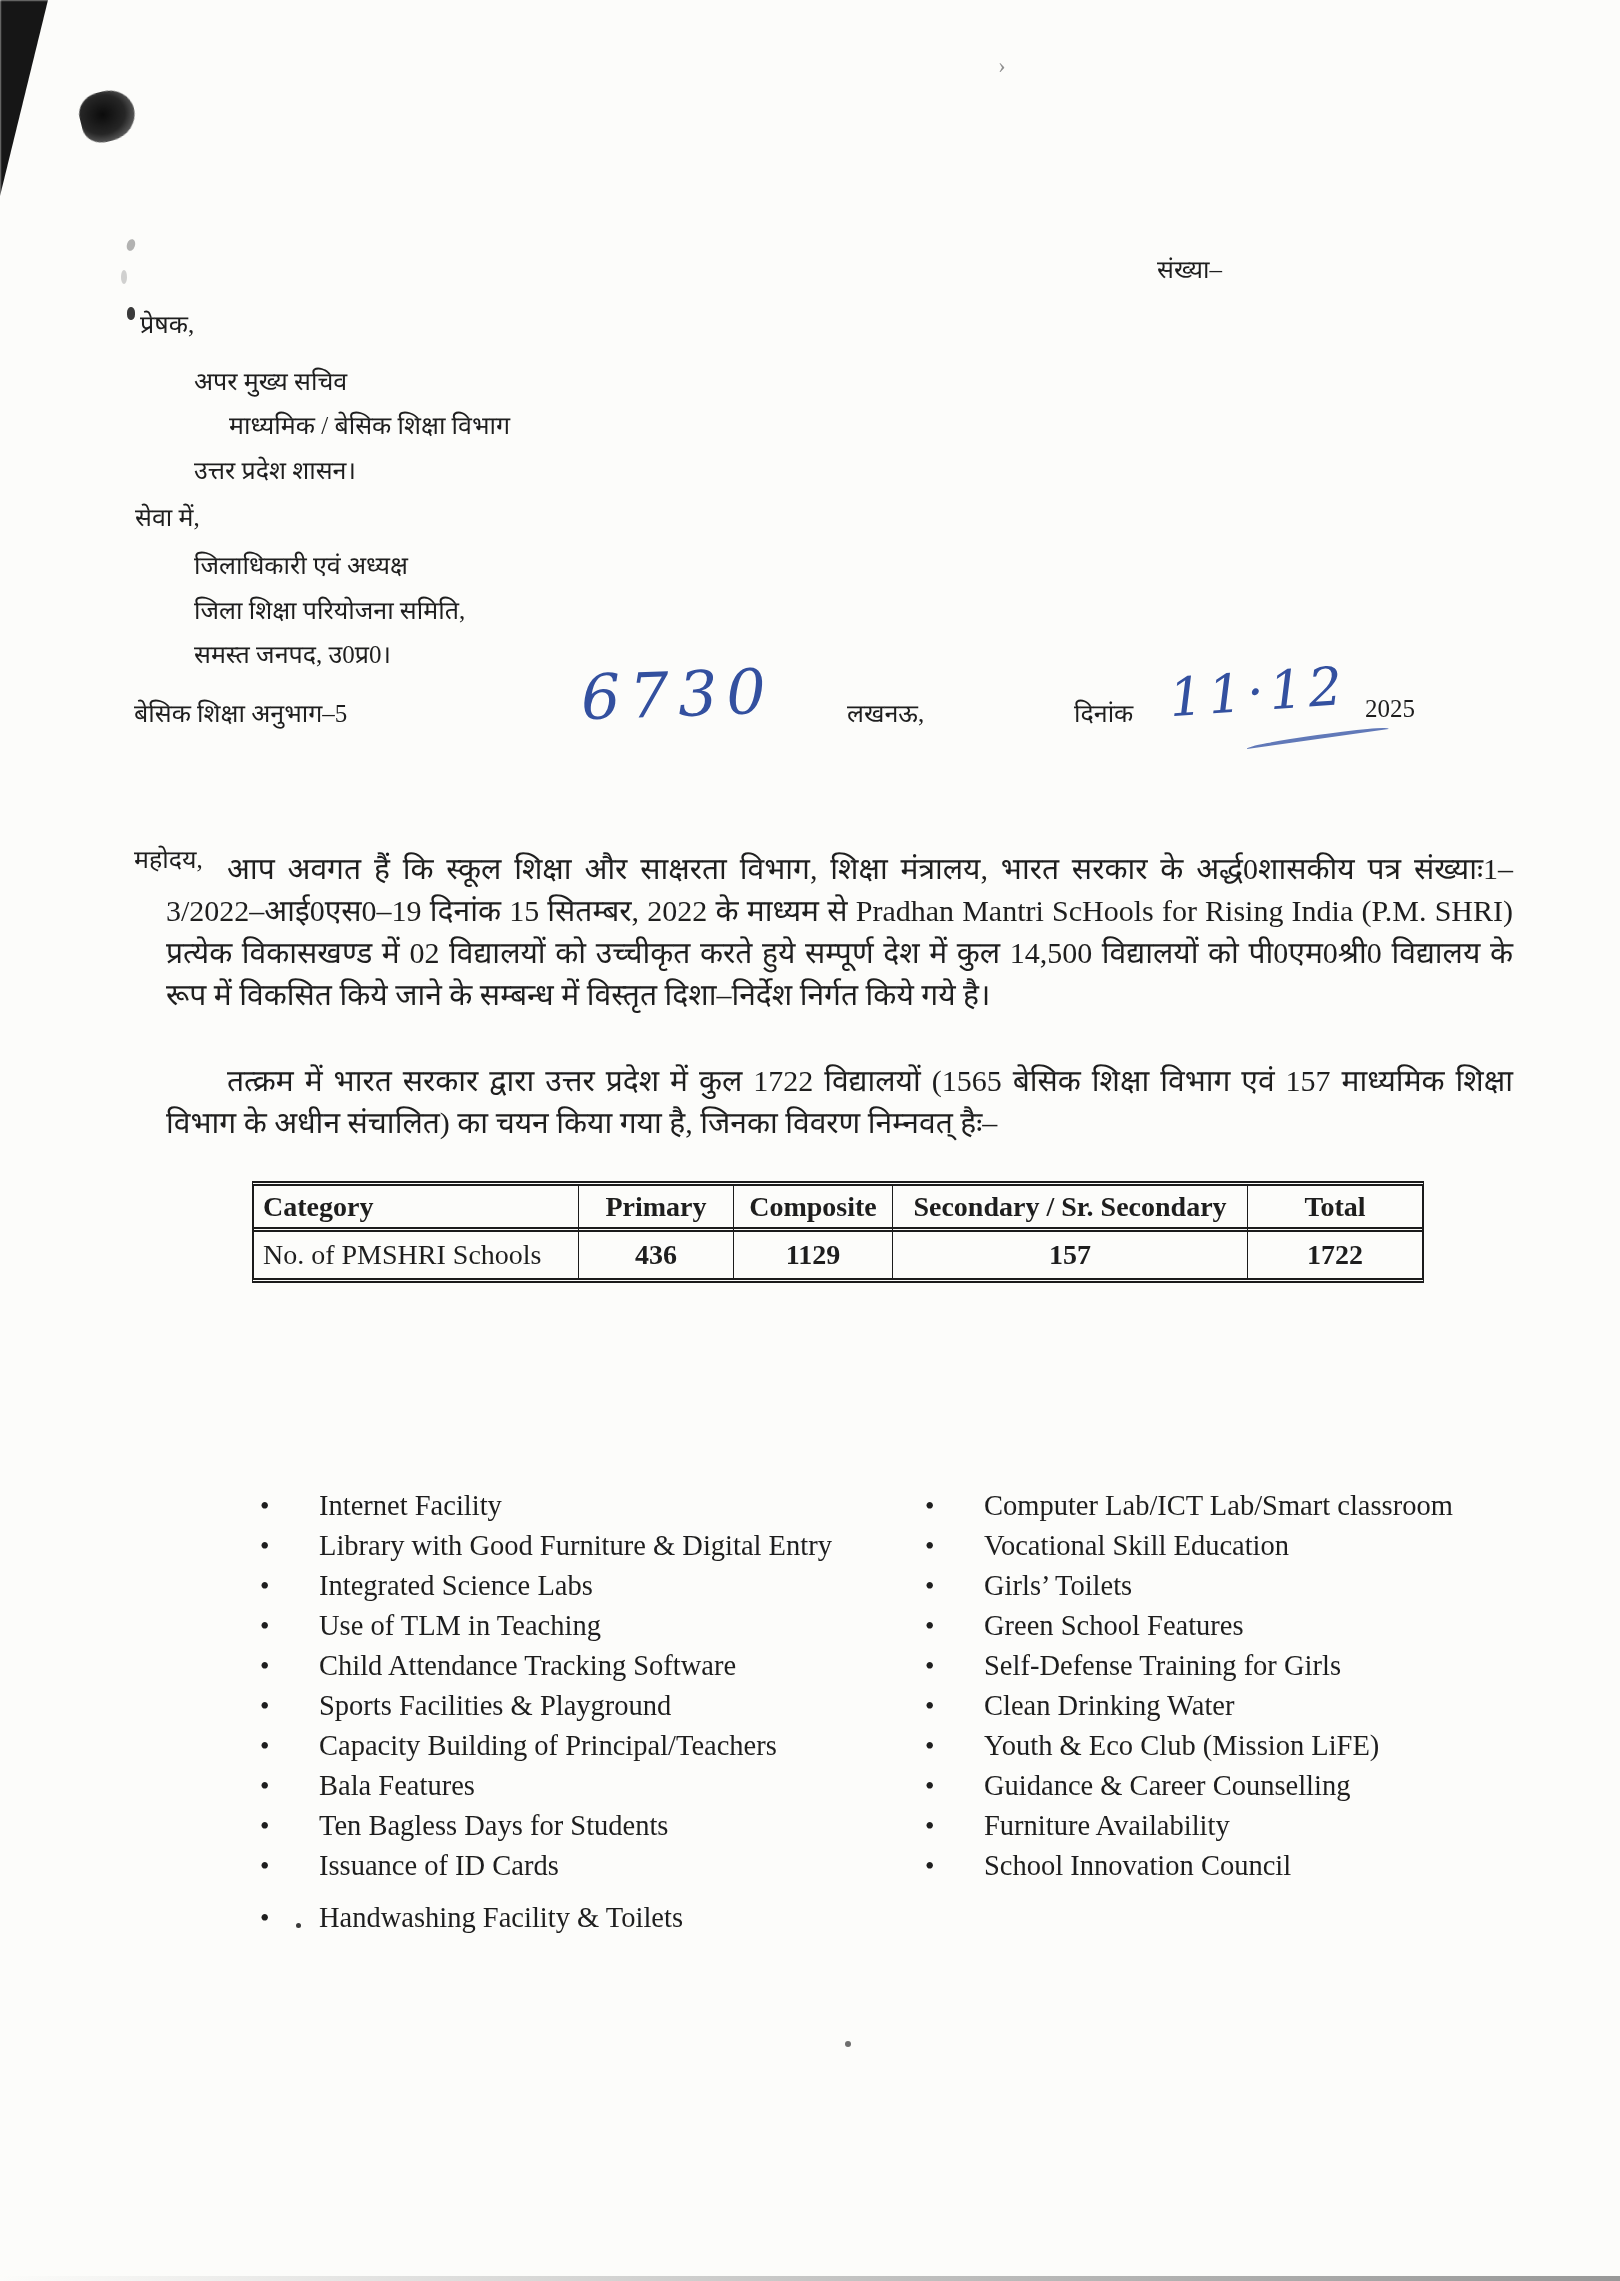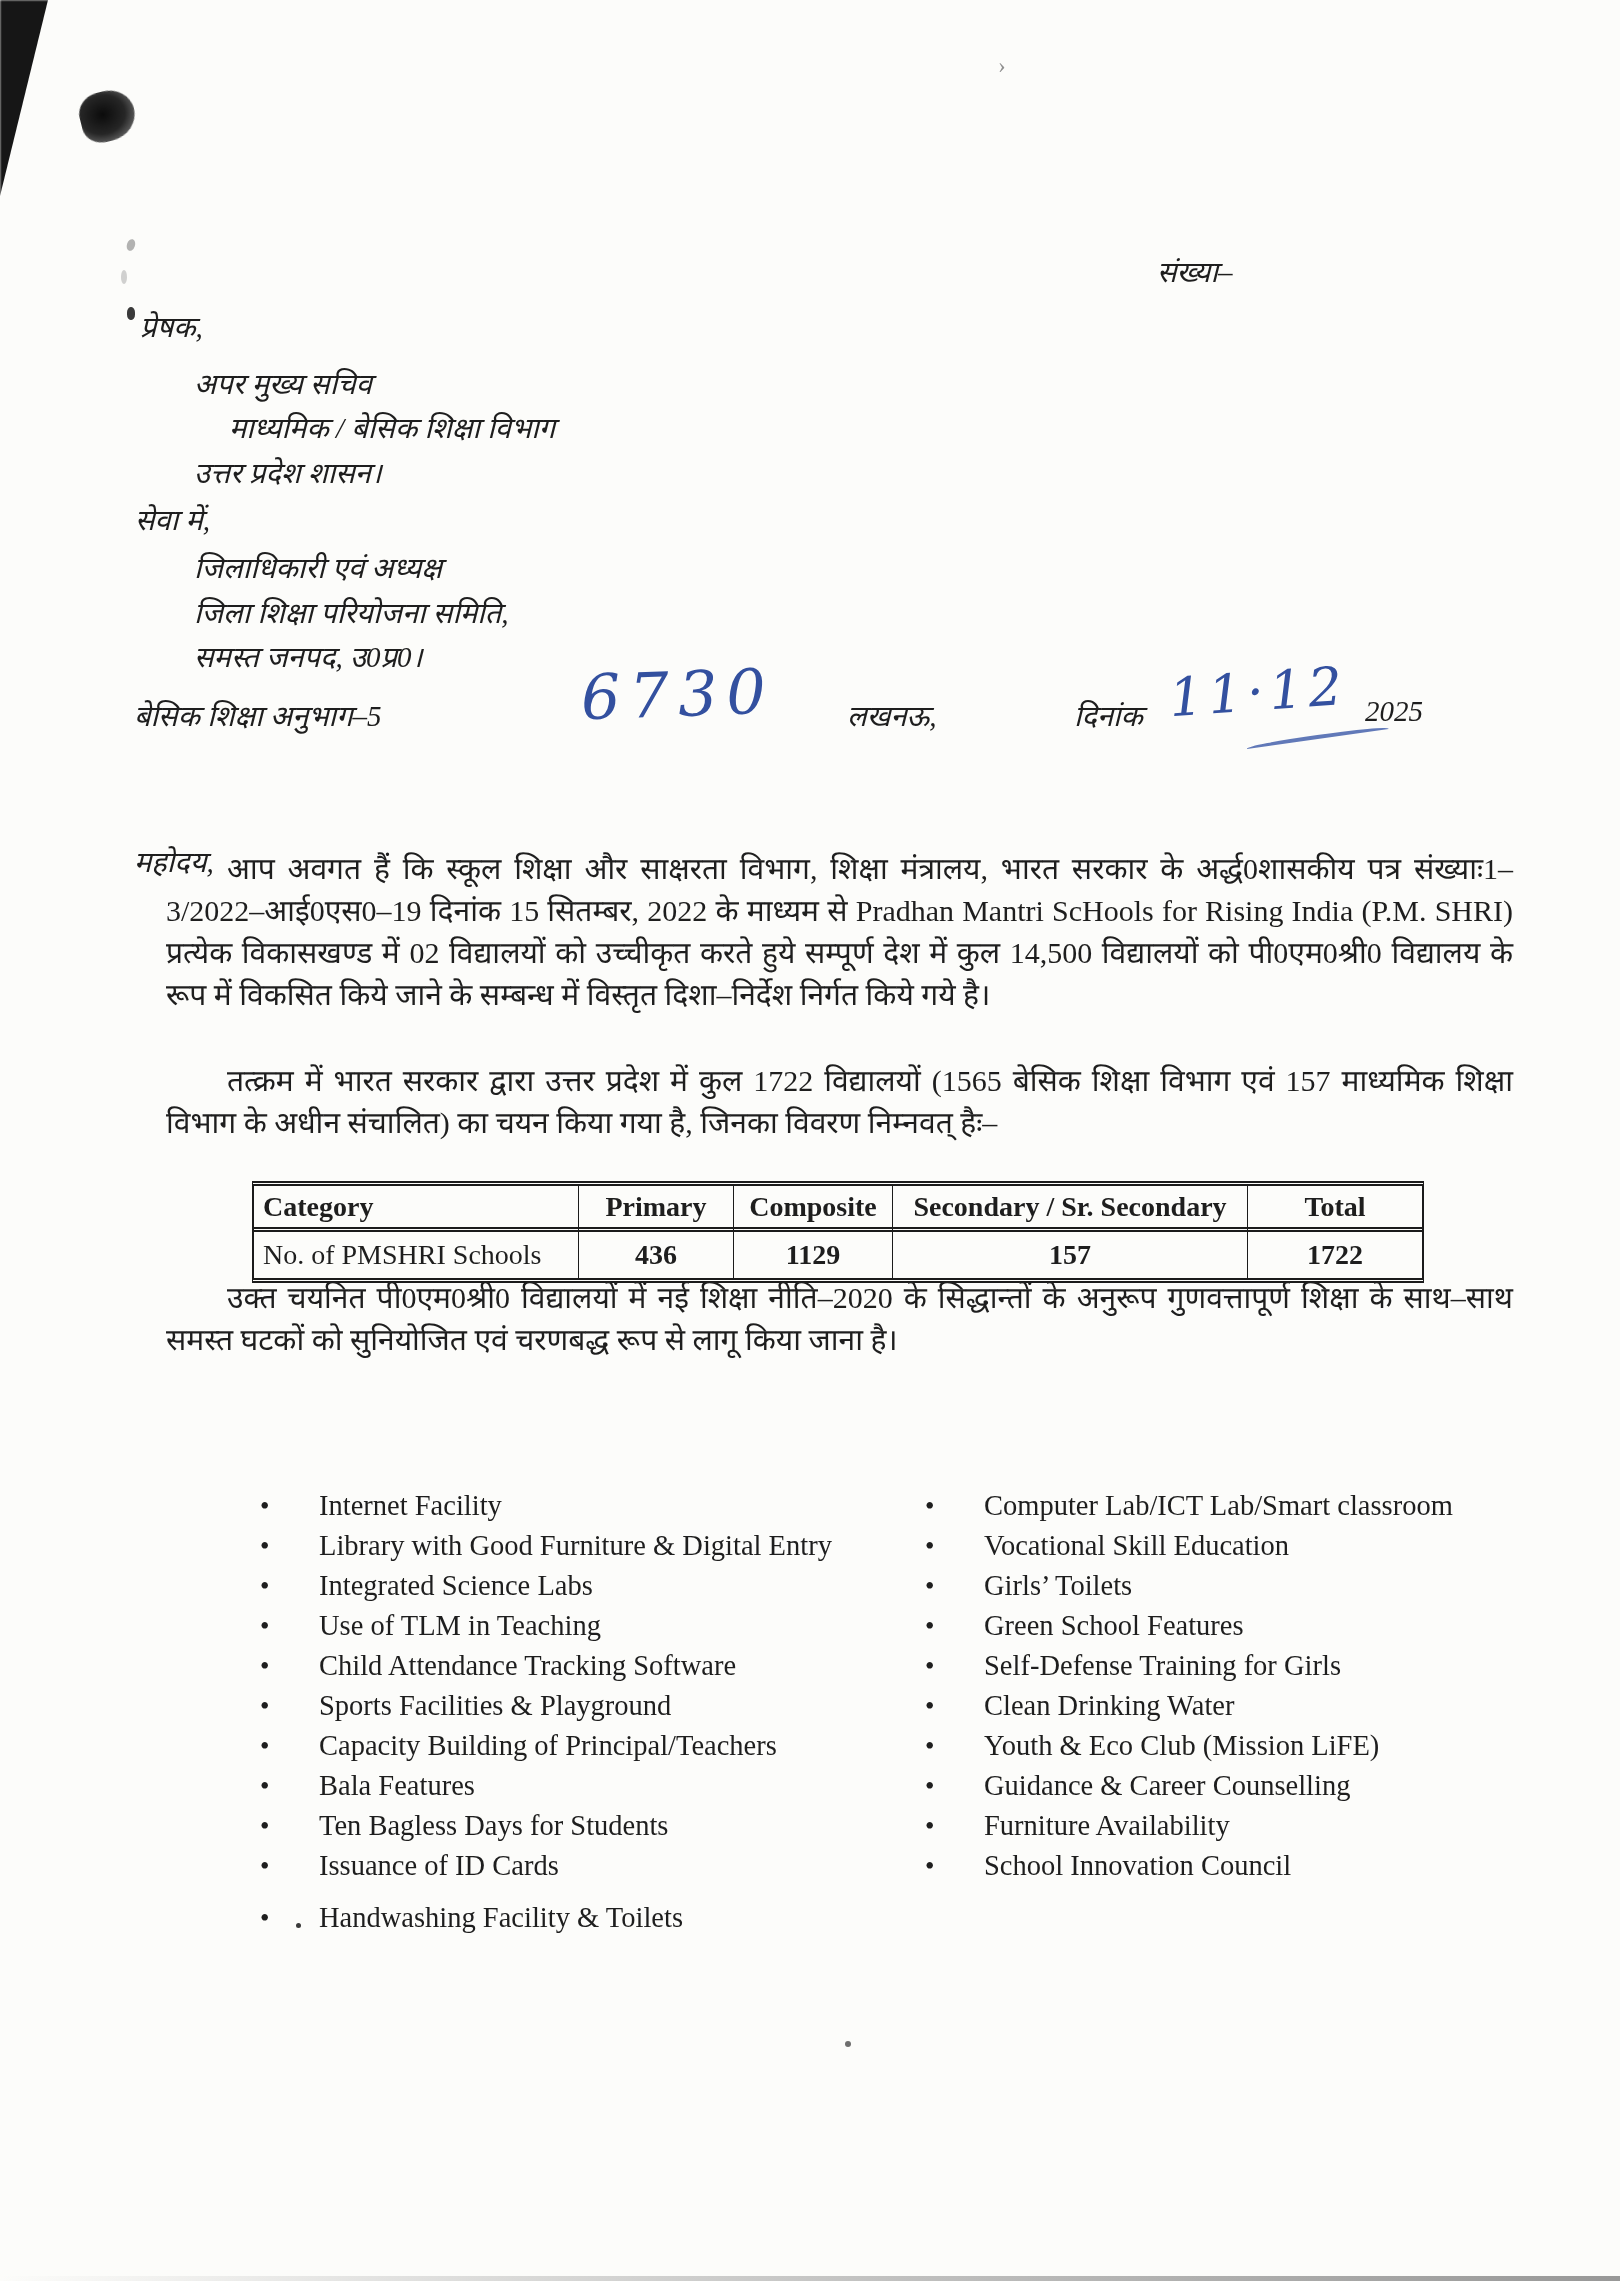--- a/index.html
+++ b/index.html
@@ -2,21 +2,21 @@
 <html style="font-size:14.3px"><head>
 <meta charset="utf-8">
 <style>
   html,body { margin:0; padding:0; background:#e8e8e8; }
   .page {
     position:relative; width:1621px; height:2281px; margin:0 auto;
     background:#fcfcfa; overflow:hidden;
     font-family:"Liberation Serif","DejaVu Serif",serif; color:#1e1e1e;
   }
   .abs { position:absolute; }
-  .hindi { font-size:29px; white-space:nowrap;font-style:italic; }
+  .hindi { font-size:25px; white-space:nowrap; }
   .para  { font-size:30px; line-height:42px; text-align:justify; margin:0; }
   .indent { text-indent:61px;margin-left:32px; }
   .subject { font-weight:bold; font-size:31px; white-space:nowrap; }
   .ink { color:#33509f; font-style:italic; font-family:"DejaVu Serif","Liberation Serif",serif; }
   .hand-number { font-size:62px; letter-spacing:9px; transform:rotate(-2deg); }
   .hand-date   { font-size:53px; letter-spacing:5.3px;  transform:rotate(-4deg); }
 
   
   table.schools {
     border-collapse:separate; border-spacing:0; table-layout:fixed;
@@ -120,21 +120,20 @@
       <tr>
         <td class="cat">No. of PMSHRI Schools</td>
         <td>436</td>
         <td>1129</td>
         <td>157</td>
         <td>1722</td>
       </tr>
     </tbody>
   </table>
 
-  <p class="abs para indent" style="left:134px; top:1277px; width:1347px;">उक्त चयनित पी0एम0श्री0 विद्यालयों में नई शिक्षा नीति–2020 के सिद्धान्तों के अनुरूप गुणवत्तापूर्ण शिक्षा के साथ–साथ समस्त घटकों को सुनियोजित एवं चरणबद्ध रूप से लागू किया जाना है।</p>
 
   <ul class="acts abs" style="left:260px; top:1486px; width:615px;">
     <li><span class="bullet">•</span><span>Internet Facility</span></li>
     <li><span class="bullet">•</span><span>Library with Good Furniture &amp; Digital Entry</span></li>
     <li><span class="bullet">•</span><span>Integrated Science Labs</span></li>
     <li><span class="bullet">•</span><span>Use of TLM in Teaching</span></li>
     <li><span class="bullet">•</span><span>Child Attendance Tracking Software</span></li>
     <li><span class="bullet">•</span><span>Sports Facilities &amp; Playground</span></li>
     <li><span class="bullet">•</span><span>Capacity Building of Principal/Teachers</span></li>
     <li><span class="bullet">•</span><span>Bala Features</span></li>

